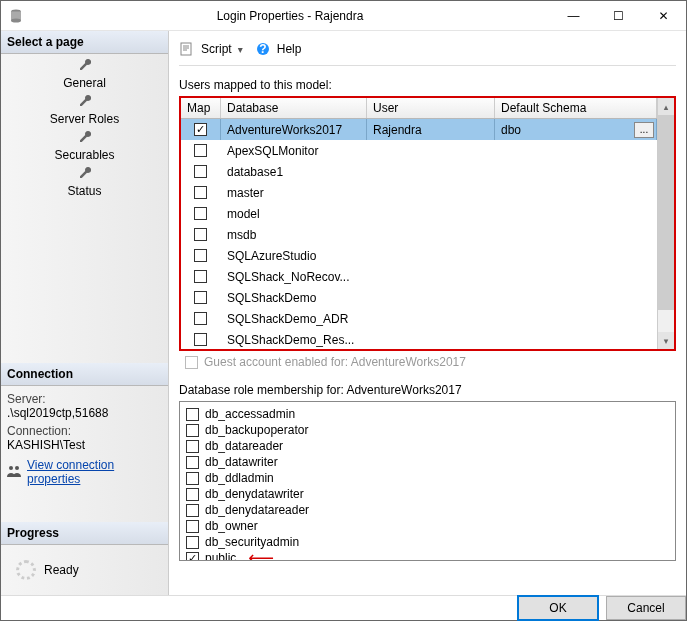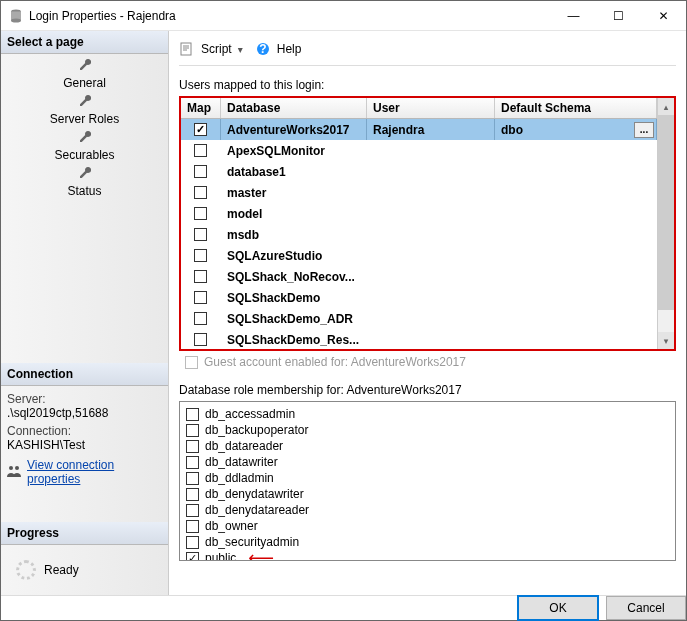--- a/index.html
+++ b/index.html
@@ -1,41 +1,41 @@
 <!DOCTYPE html>
 <html><head>
 <meta charset="utf-8">
 <style>
 * { box-sizing: border-box; font-family: "Segoe UI", Tahoma, sans-serif; font-size: 12px; }
 body { margin: 0; background: #fff; }
 .window { width: 687px; height: 621px; border: 1px solid #666; display: flex; flex-direction: column; }
 .titlebar { height: 30px; display: flex; align-items: center; padding: 0 0 0 8px; background: #fff; border-bottom: 1px solid #e5e5e5; }
 .title-icon { width: 14px; height: 14px; margin-right: 6px; display:flex; align-items:center; justify-content:center;}
-.title-text { flex: 1; }
+.title-text { flex: 1; text-align: center; }
 .win-btns { display: flex; height: 100%; }
 .win-btn { width: 45px; display: flex; align-items: center; justify-content: center; }
 .body { flex: 1; display: flex; overflow: hidden; }
 .left { width: 168px; background: linear-gradient(to right,#f5f5f5,#e9e9e9); border-right: 1px solid #ccc; display: flex; flex-direction: column; }
 .left-head { font-weight: bold; padding: 4px 6px; background: linear-gradient(#e8eef7,#d6dde8); border-bottom: 1px solid #b8b8b8; }
 .left-list { padding: 2px 0; }
 .left-item { display: flex; align-items: center; padding: 2px 6px; gap: 5px; flex-direction: column; }
 .wrench { width: 13px; height: 13px; display:flex;align-items:center;justify-content:center;}
 .left-fill { flex: 1; }
 .conn-box { padding: 6px; }
 .conn-label { color: #444; margin-top: 0; }
 .conn-val { margin-bottom: 4px; }
 .link { color: #0645ad; text-decoration: underline; }
 .prog { display: flex; align-items: center; gap: 8px; padding: 15px; }
 .prog-ring { width: 20px; height: 20px; border: 3px dotted #ccc; border-radius: 50%; }
 .right { flex: 1; display: flex; flex-direction: column; padding: 8px 10px 6px 10px; overflow:hidden;}
 .toolbar { display: flex; align-items: center; gap: 6px; padding: 2px 0 8px 0; border-bottom:1px solid #ddd; margin-bottom:8px;}
 .tb-icon { width: 16px; height: 16px; display:flex;align-items:center;justify-content:center;}
 .sect-label { margin: 4px 0 4px 0; }
 .grid-wrap { border: 2px solid #d40000; height: 255px; position:relative; display:flex;}
-.grid { flex:1; overflow:hidden;font-weight:bold; }
+.grid { flex:1; overflow:hidden; }
 .ghead { display: flex; background: linear-gradient(#fdfdfd,#ececec); border-bottom: 1px solid #b8b8b8; }
 .gh { padding: 3px 6px; border-right: 1px solid #ccc; }
 .gh.map { width: 40px; }
 .gh.db { width: 146px; }
 .gh.us { width: 128px; }
 .gh.ds { flex: 1; }
 .gbody { }
 .grow { display: flex; height: 21px; align-items: center; }
 .grow.sel { background: #9cc8eb; }
 .gc { padding: 0 6px; border-right: 1px solid transparent; display:flex; align-items:center; height:100%;}
@@ -158,21 +158,21 @@
         <span style="font-size:10px;color:#555">▾</span>
         <span class="tb-icon" style="margin-left:6px">
           <svg width="14" height="14" viewBox="0 0 14 14">
               <circle cx="7" cy="7" r="6" fill="#1e90ff"></circle>
               <text x="7" y="11" text-anchor="middle" fill="#fff" font-size="10" font-weight="bold">?</text>
             </svg>
         </span>
         <span>Help</span>
       </div>
 
-      <div class="sect-label">Users mapped to this login:</div>
+      <div class="sect-label">Users mapped to this model:</div>
 
       <div class="grid-wrap">
         <div class="grid">
           <div class="ghead">
             <div class="gh map">Map</div>
             <div class="gh db">Database</div>
             <div class="gh us">User</div>
             <div class="gh ds">Default Schema</div>
           </div>
           <div class="gbody" id="grid-body">

